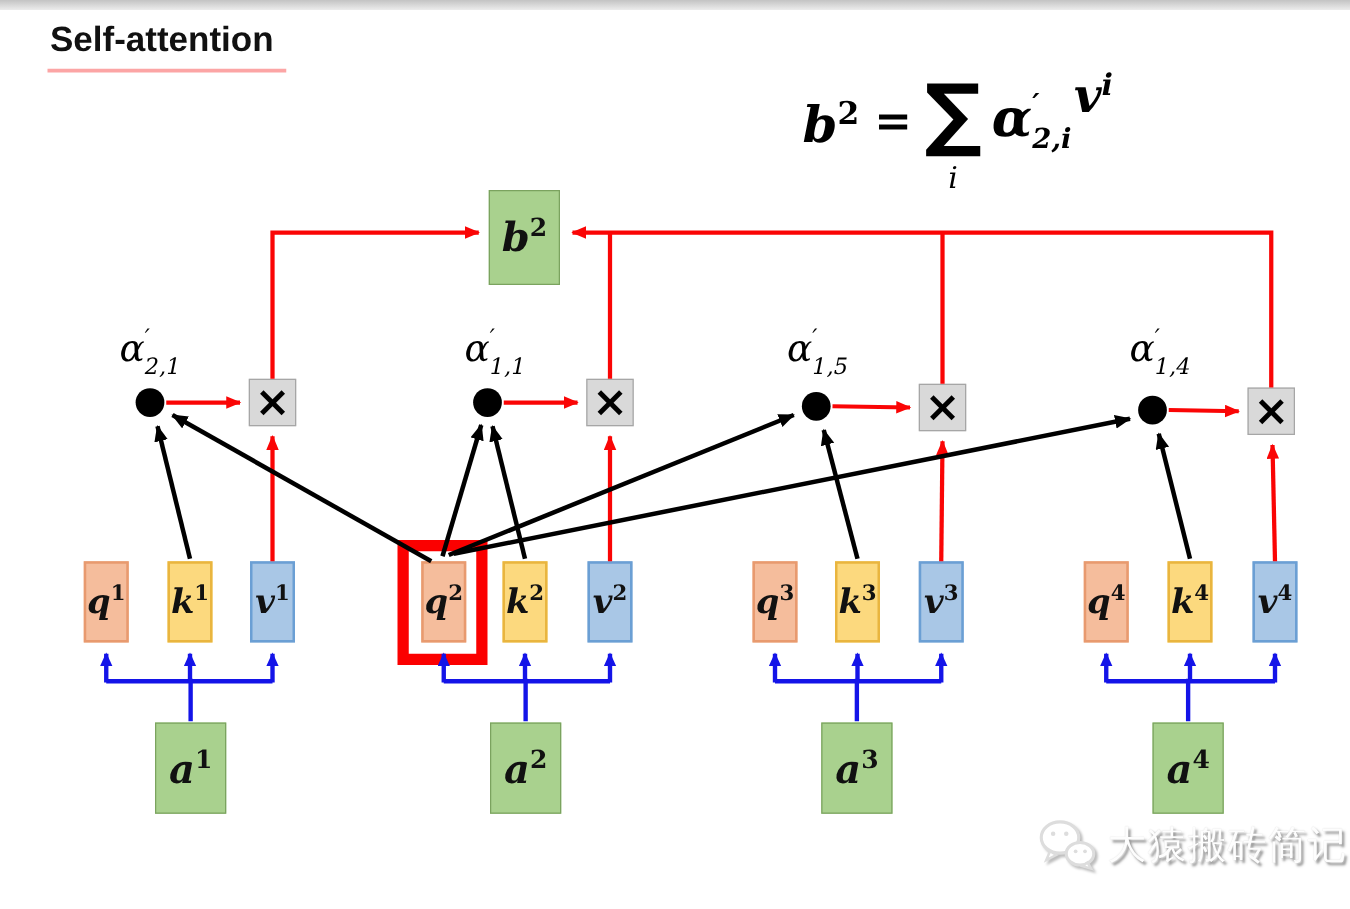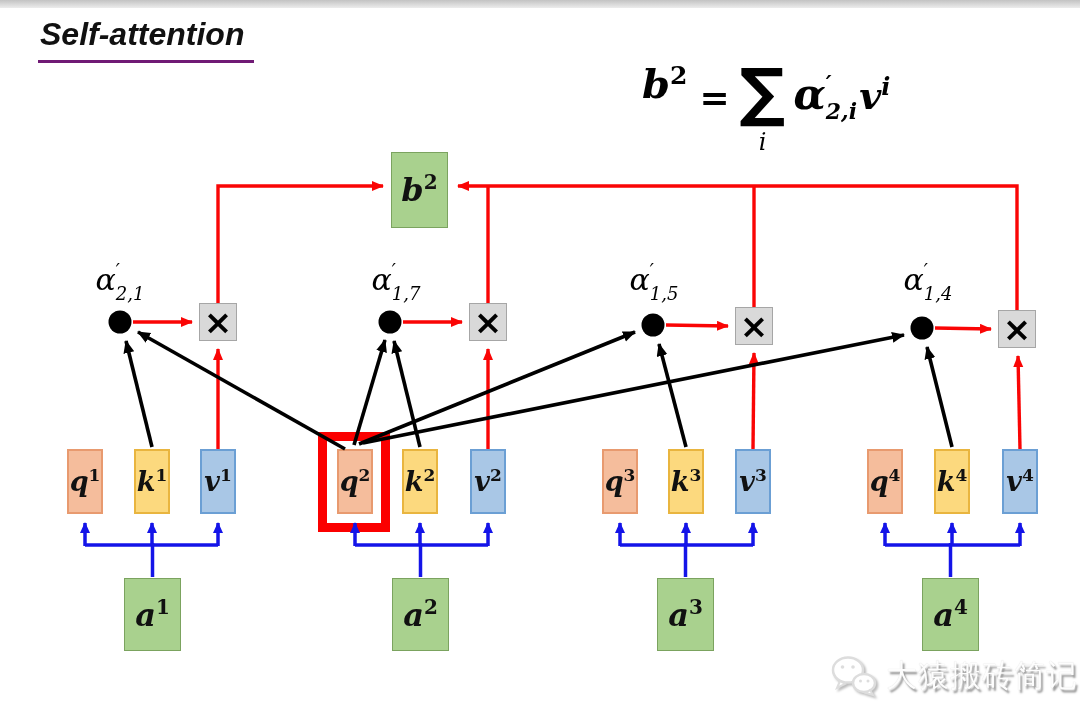--- a/index.html
+++ b/index.html
@@ -1,33 +1,33 @@
 <!DOCTYPE html>
 <html><head>
 <meta charset="utf-8">
 <style>
   html,body{margin:0;padding:0;background:#fff;}
   #page{position:relative;width:1080px;height:727px;background:#ffffff;overflow:hidden;
         font-family:"Liberation Sans",sans-serif;}
   #topstrip{position:absolute;left:0;top:0;width:1080px;height:8px;
         background:linear-gradient(#c3c3c3,#ececec);}
   
-  #title{position:absolute;left:38px;top:16px;font-size:32px;font-weight:bold;font-style:italic;
-        color:#111;border-bottom:3px solid #701a75;padding:0 10px 7px 2px;letter-spacing:0px;}
+  #title{position:absolute;left:38px;top:16px;font-size:28px;font-weight:bold;
+        color:#111;border-bottom:3px solid #fca5a5;padding:0 10px 7px 2px;letter-spacing:0px;}
   
   .math{font-family:"DejaVu Serif",serif;font-style:italic;}
   #formula{position:absolute;left:642px;top:52px;display:flex;align-items:flex-start;color:#000;}
-  .f-lhs{font-size:40px;font-weight:700;margin-top:8px;}
+  .f-lhs{font-size:40px;font-weight:700;margin-top:24px;}
   .f-lhs sup{font-size:25px;font-style:normal;}
   .f-eq{font-size:36px;font-weight:700;margin:24px 10px 0 12px;font-style:normal;font-family:"DejaVu Serif",serif;}
   .f-sum{display:flex;flex-direction:column;align-items:center;}
   .f-sigma{font-size:64px;font-weight:700;line-height:80px;font-style:normal;font-family:"DejaVu Sans",sans-serif;}
   .f-sumsub{font-size:24px;margin-top:-4px;}
   .f-alpha{font-size:42px;font-weight:600;margin:18px 2px 0 8px;display:flex;}
-  .f-v{font-size:38px;font-weight:700;margin-top:20px;}
+  .f-v{font-size:38px;font-weight:700;margin-top:1px;}
   .f-v sup{font-size:24px;}
   .stack{display:inline-flex;flex-direction:column;align-items:flex-start;line-height:1;
          font-size:22px;margin-top:2px;}
   .stack .st-sub{margin-top:6px;}
   
   .box{position:absolute;box-sizing:border-box;display:flex;align-items:center;justify-content:center;
        font-family:"DejaVu Serif",serif;font-style:italic;font-weight:700;color:#111;z-index:2;}
   .box sup{font-style:normal;font-weight:700;}
   .greenbox{background:#a9d18e;border:1.5px solid #7ba35f;}
   .qbox{background:#f5bd9c;border:2px solid #e89a6f;}
@@ -93,21 +93,21 @@
       <span>α</span>
       <span class="a-stack">
         <span>′</span>
         <span class="a-sub">2,1</span>
       </span>
     </div>
   <div class="alpha-label" style="left:348px">
       <span>α</span>
       <span class="a-stack">
         <span>′</span>
-        <span class="a-sub">1,7</span>
+        <span class="a-sub">1,1</span>
       </span>
     </div>
   <div class="alpha-label" style="left:606px">
       <span>α</span>
       <span class="a-stack">
         <span>′</span>
         <span class="a-sub">1,5</span>
       </span>
     </div>
   <div class="alpha-label" style="left:880px">

